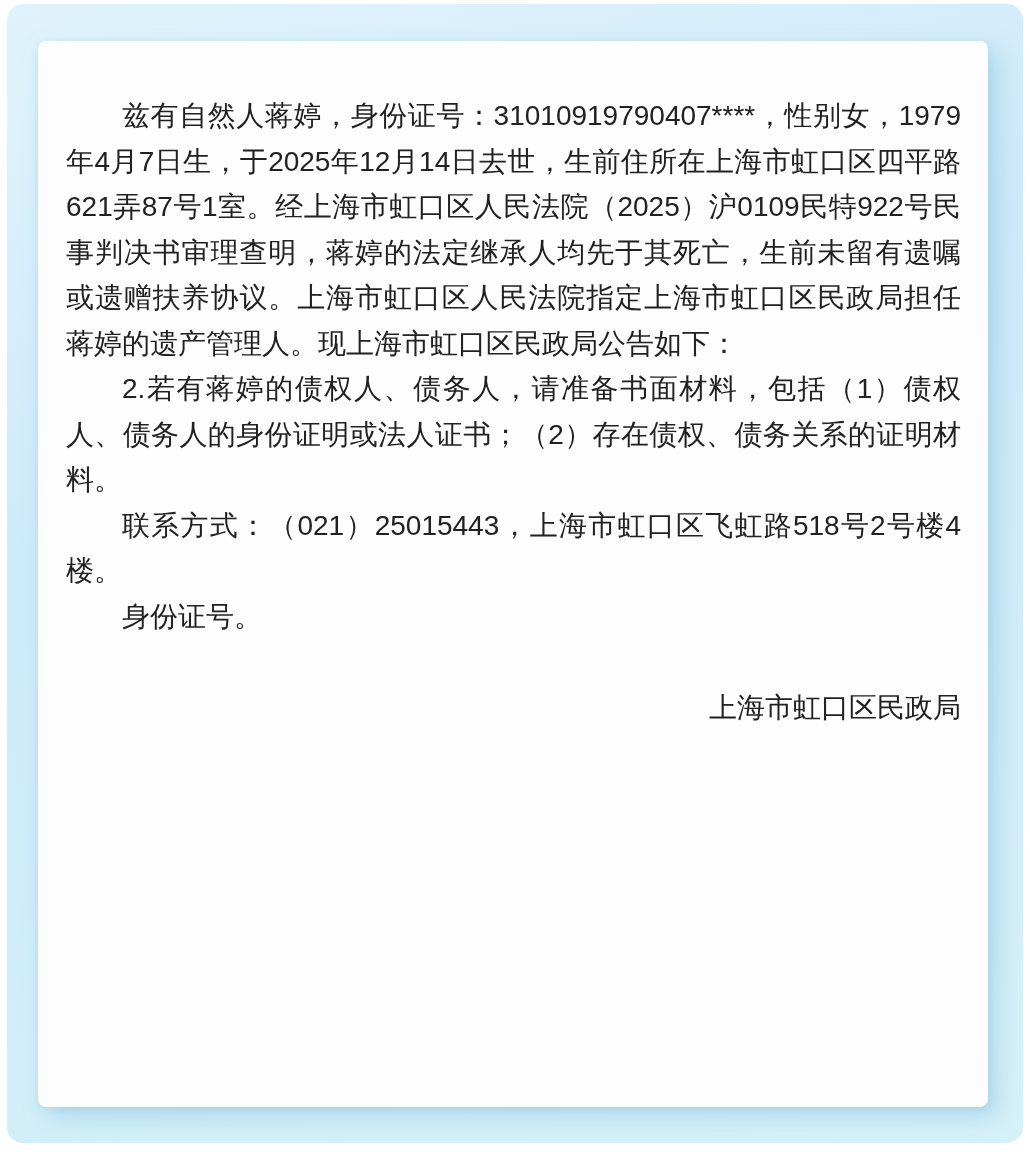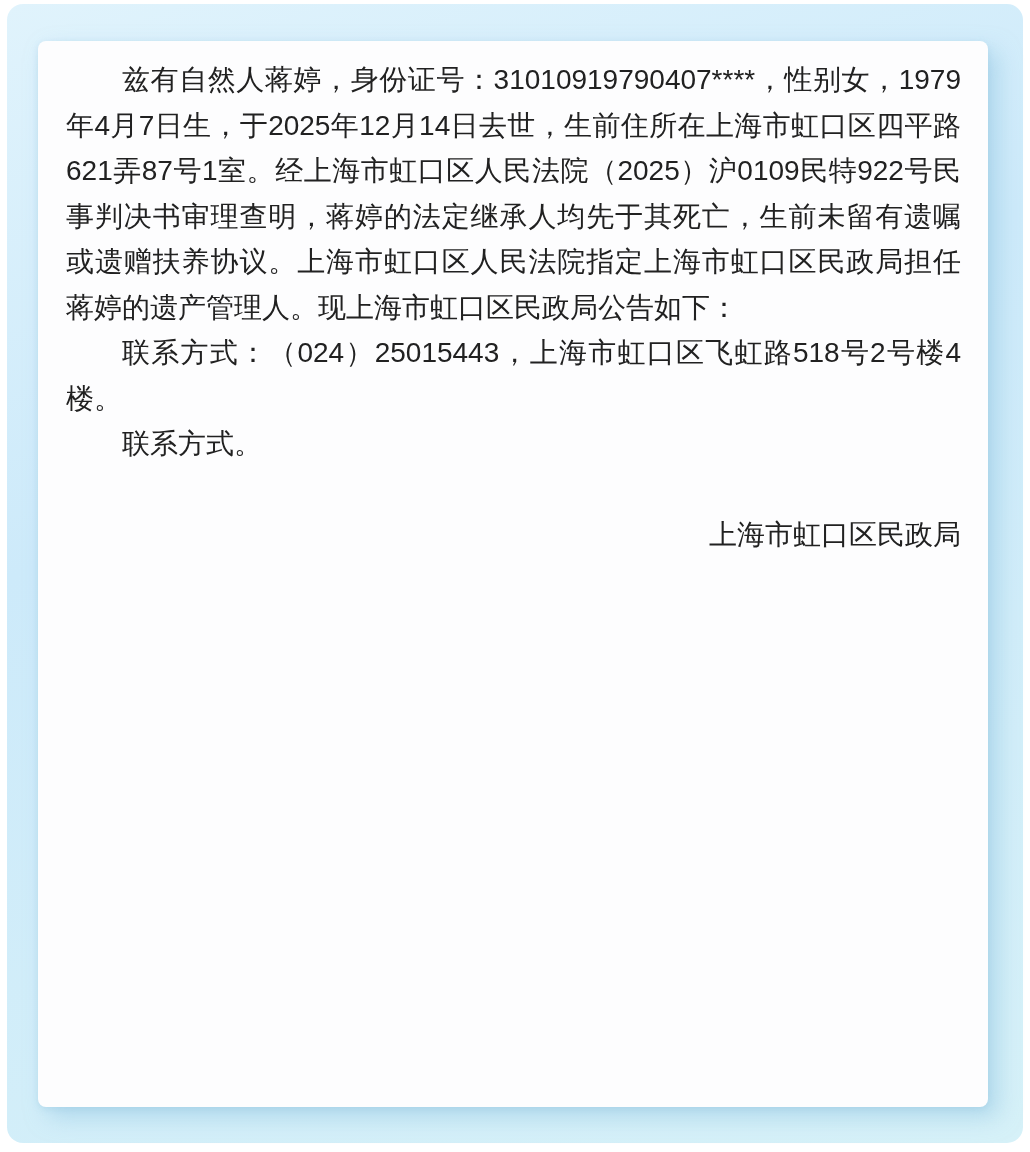--- a/index.html
+++ b/index.html
@@ -28,21 +28,21 @@
     position: absolute;
     left: 38px;
     top: 41px;
     width: 950px;
     height: 1066px;
     box-sizing: border-box;
     background: #fdfdfe;
     border-radius: 8px;
     box-shadow: 10px 10px 22px rgba(148, 198, 226, 0.55),
                 0 2px 6px rgba(148, 198, 226, 0.35);
-    padding: 16px 27px 0 28px;
+    padding: 52px 27px 0 28px;
   }
   .notice-body p.line {
     margin: 0;
     font-size: 28px;
     line-height: 45.5px;
     color: #212121;
     text-align: justify;
     text-indent: 2em;
     font-weight: 400;
     word-break: break-all;
@@ -64,22 +64,23 @@
   }
 </style>
 </head>
 <body>
 
 <div class="backdrop"></div>
 
 <div class="card">
   <div class="notice-body">
     <p class="line">兹有自然人蒋婷，身份证号：31010919790407****，性别女，1979年4月7日生，于2025年12月14日去世，生前住所在上海市虹口区四平路621弄87号1室。经上海市虹口区人民法院（2025）沪0109民特922号民事判决书审理查明，蒋婷的法定继承人均先于其死亡，生前未留有遗嘱或遗赠扶养协议。上海市虹口区人民法院指定上海市虹口区民政局担任蒋婷的遗产管理人。现上海市虹口区民政局公告如下：</p>
-    <p class="line">联系方式：（024）25015443，上海市虹口区飞虹路518号2号楼4楼。</p>
-    <p class="line">联系方式。</p>
+    <p class="line">2.若有蒋婷的债权人、债务人，请准备书面材料，包括（1）债权人、债务人的身份证明或法人证书；（2）存在债权、债务关系的证明材料。</p>
+    <p class="line">联系方式：（021）25015443，上海市虹口区飞虹路518号2号楼4楼。</p>
+    <p class="line">身份证号。</p>
   </div>
 
   <div class="sign-wrap">
     <div class="sign-block">
       <p>上海市虹口区民政局</p>
       
     </div>
   </div>
 </div>
 

